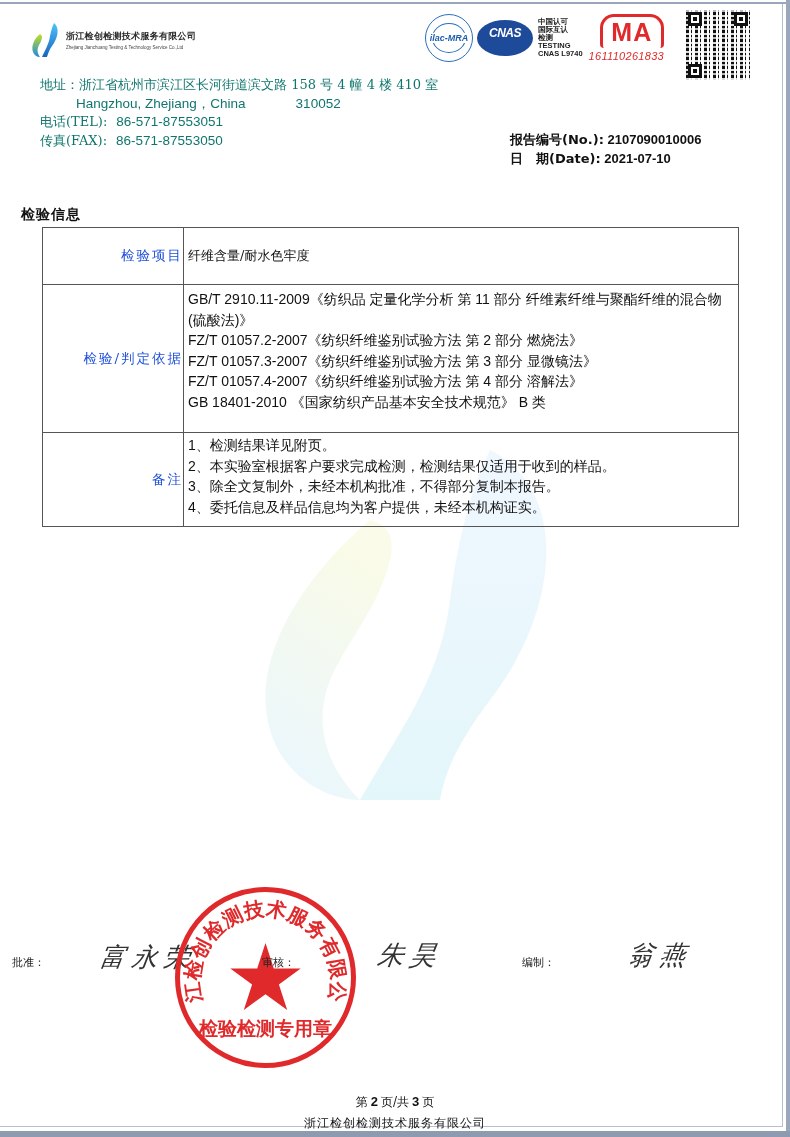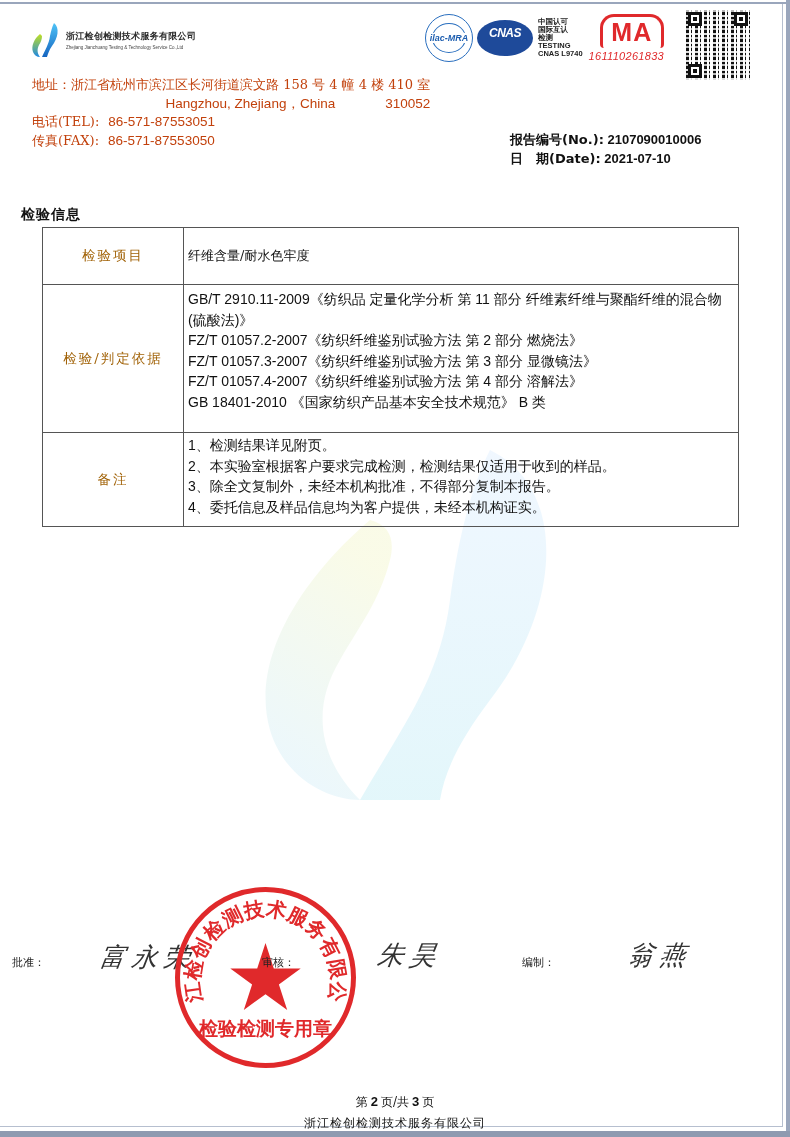--- a/index.html
+++ b/index.html
@@ -36,37 +36,37 @@
     .ma-num { font-size: 11px; color: #e0292b; margin-top: 2px; letter-spacing: 0.3px; font-style: italic; }
 
     .qr { position: absolute; left: 686px; top: 10px; width: 64px; height: 70px; background:
       repeating-linear-gradient(90deg, #111 0 3px, #fff 3px 5px, #111 5px 6px, #fff 6px 9px),
       #fff; }
     .qr-inner { position: absolute; inset: 0; background:
       repeating-linear-gradient(0deg, rgba(255,255,255,0.85) 0 2px, transparent 2px 5px, rgba(255,255,255,0.7) 5px 7px, transparent 7px 9px); }
     .qr-finder { position: absolute; width: 14px; height: 14px; border: 3px solid #111; background: #fff; }
     .qr-finder::after { content: ""; position: absolute; left: 2px; top: 2px; width: 4px; height: 4px; background: #111; }
 
-    .addr { position: absolute; left: 32px; top: 76px; font-size: 13.5px; line-height: 18.5px; color: #c2410c; }
+    .addr { position: absolute; left: 40px; top: 76px; font-size: 13.5px; line-height: 18.5px; color: #0f766e; }
     .addr .cn { font-family: "DejaVu Serif", serif; font-size: 13px; }
     .addr-line { white-space: nowrap; }
-    .indent { padding-left: 36px; text-align: right; }
+    .indent { padding-left: 36px; }
     .zip { margin-left: 50px; }
     .tel-val { margin-left: 9px; }
 
     .report-meta { position: absolute; left: 510px; top: 131px; font-size: 13px; line-height: 18.5px; font-weight: bold; color: #111; }
     .report-meta .cn { font-family: "DejaVu Sans", sans-serif; }
 
     
     .section-title { position: absolute; left: 21px; top: 206px; font-size: 14px; font-weight: bold; font-family: "DejaVu Serif", serif; color: #111; letter-spacing: 1px; }
 
     
     .info-table { position: absolute; left: 42px; top: 227px; width: 697px; border-collapse: collapse; z-index: 2; }
     .info-table td { border: 1px solid #555; vertical-align: middle; }
-    .info-table td.label { width: 141px; text-align: center; font-family: "DejaVu Serif", serif; font-size: 13.5px; color: #a16207; letter-spacing: 2px; }
+    .info-table td.label { width: 141px; text-align: right; font-family: "DejaVu Serif", serif; font-size: 13.5px; color: #1d4ed8; letter-spacing: 2px; }
     .info-table td.value { padding: 0 0 0 4px; font-size: 14px; line-height: 20.5px; color: #111; }
     .cn-serif { font-family: "DejaVu Serif", serif; font-size: 13px; }
     .row-item td { height: 57px; }
     .row-basis td { height: 148px; }
     .row-verdict td { height: 58px; }
     .row-remarks td { height: 94px; }
     .row-basis td.value { vertical-align: top; padding-top: 4px; }
     .row-verdict td.value { vertical-align: top; padding-top: 6px; }
     .row-remarks td.value { vertical-align: top; padding-top: 2px; }
     .bullet { display: flex; }

